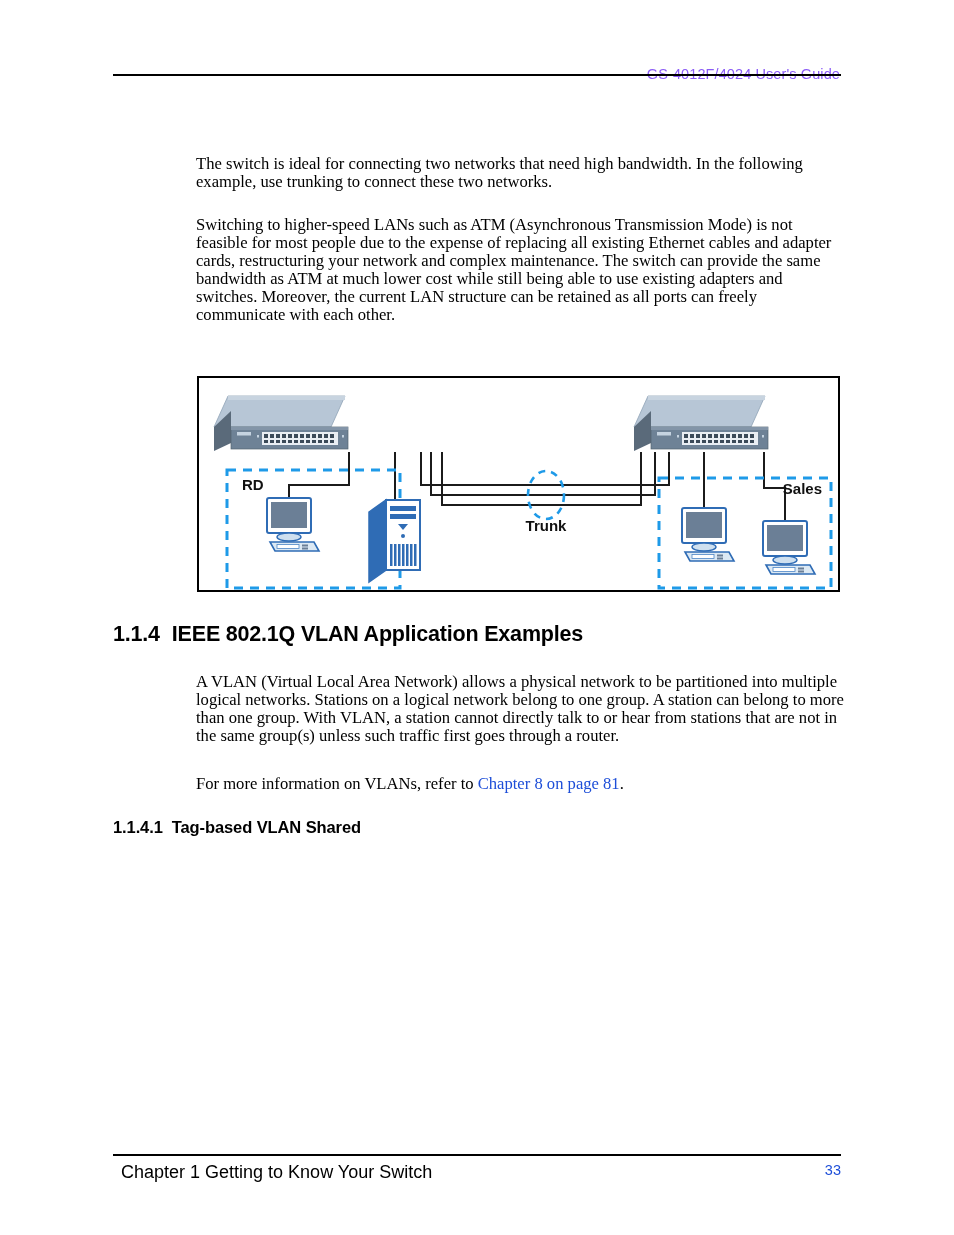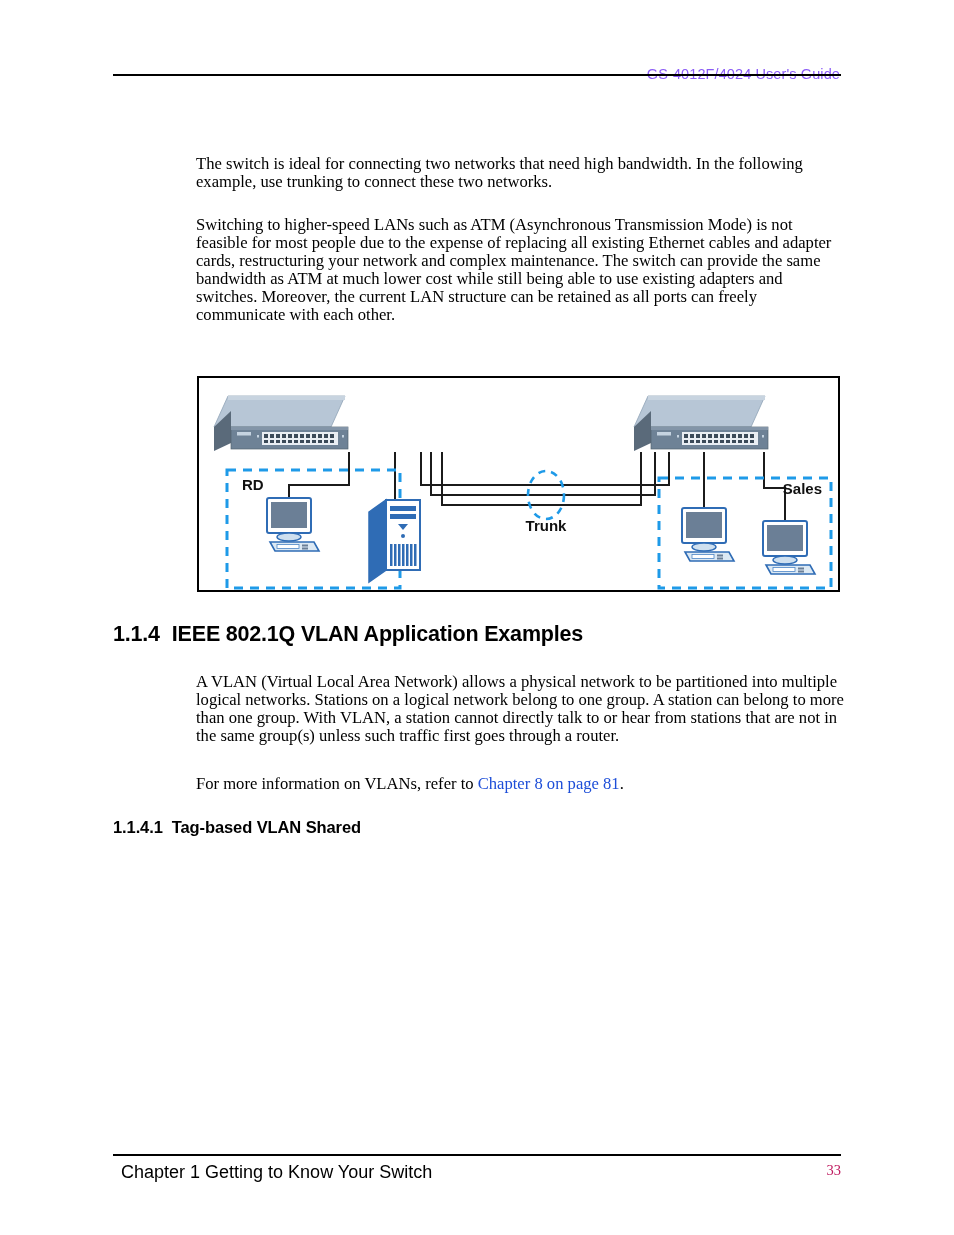--- a/index.html
+++ b/index.html
@@ -62,23 +62,23 @@
     color: #000;
     white-space: nowrap;
     margin-left: 8px;
   }
   .footer-right {
     position: absolute;
     left: 813px;
     top: 1162px;
     width: 28px;
     text-align: right;
-    font-family: Liberation Serif, serif;
+    font-family: Liberation Sans, sans-serif;
     font-size: 14.5px;
-    color: #be185d;
+    color: #1d4ed8;
   }
 
   
   .h2 {
     position: absolute;
     left: 113px;
     font-family: "Liberation Sans", sans-serif;
     font-weight: bold;
     font-size: 21.5px;
     letter-spacing: -0.2px;

